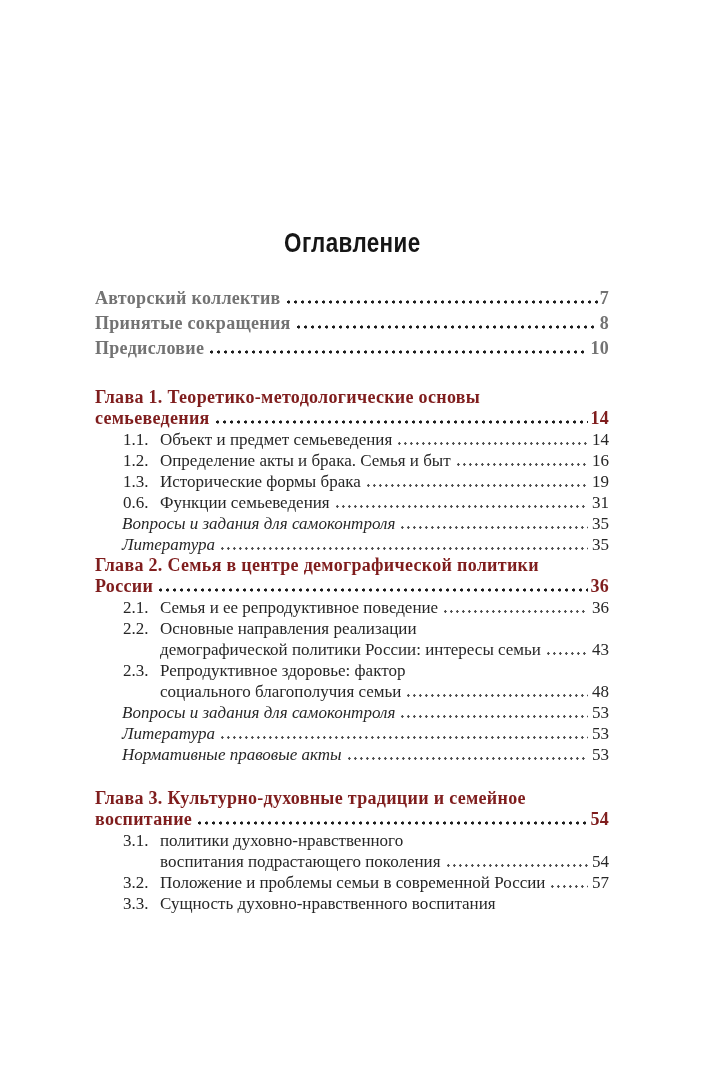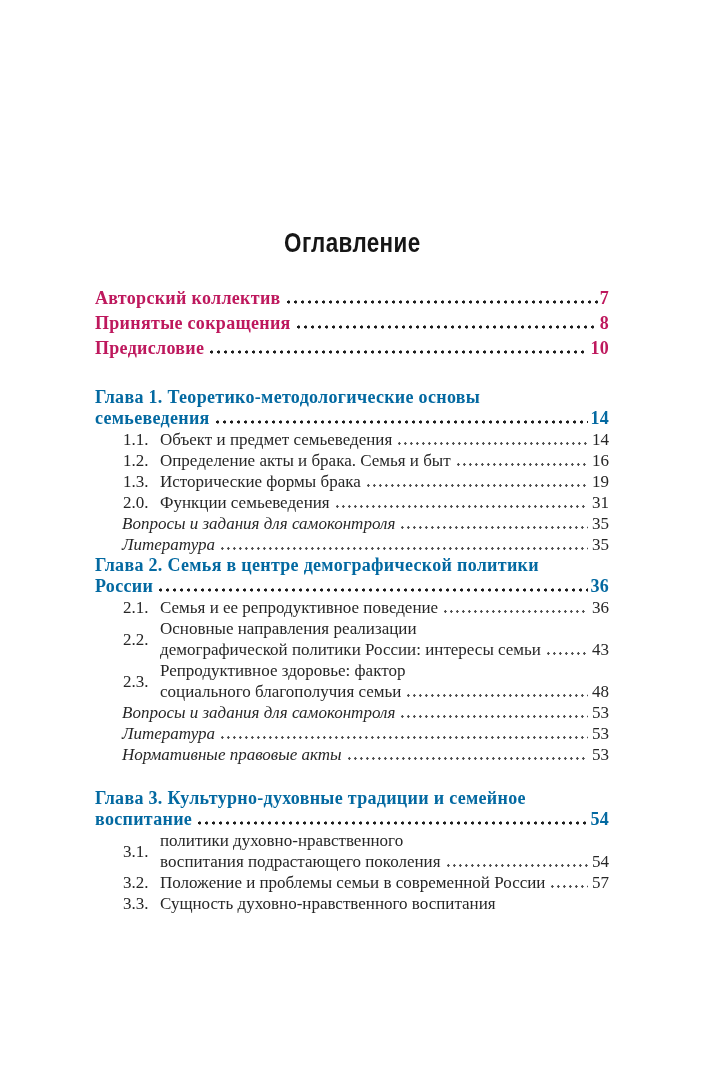--- a/index.html
+++ b/index.html
@@ -43,31 +43,31 @@
     background-position:left bottom;
   }
   .leader-bold {
     height:4px;
     margin:0 2px 0 6px;
     background-image:radial-gradient(circle at 1.7px 2px,#1c1c1c 1.35px,transparent 1.8px);
     background-size:7px 4px;
   }
 
   
-  .front { margin-top:26px; font-size:18px; font-weight:bold; color:#be185d; letter-spacing:0.3px; }
+  .front { margin-top:26px; font-size:18px; font-weight:bold; color:#737373; letter-spacing:0.3px; }
   .front .row { line-height:25px; }
 
   
   .chapter { font-size:17px; line-height:21px; color:#262626; }
   .ch-1 { margin-top:26px; }
   .ch-2 { }
   .ch-3 { margin-top:23px; }
-  .chapter-heading { font-size:18px; font-weight:bold; line-height:21px; color:#0369a1; letter-spacing:0.3px; }
-
-  .item { display:flex; align-items:center; margin-left:28px; }
+  .chapter-heading { font-size:18px; font-weight:bold; line-height:21px; color:#7f1d1d; letter-spacing:0.3px; }
+
+  .item { display:flex; align-items:flex-start; margin-left:28px; }
   .item .num { flex:0 0 37px; white-space:nowrap; }
   .item .body { flex:1 1 auto; min-width:0; }
 
   .item-extra { margin-left:27px; }
   .item-extra .lbl { font-style:italic; }
 </style>
 </head>
 <body>
 
 <div class="page">
@@ -128,21 +128,21 @@
         <span class="num">1.3.</span>
         <div class="body">
           <div class="row">
             <span class="lbl">Исторические формы брака</span>
             <span class="leader"></span>
             <span class="pg">19</span>
           </div>
         </div>
       </div>
       <div class="item">
-        <span class="num">2.0.</span>
+        <span class="num">0.6.</span>
         <div class="body">
           <div class="row">
             <span class="lbl">Функции семьеведения</span>
             <span class="leader"></span>
             <span class="pg">31</span>
           </div>
         </div>
       </div>
       <div class="row item-extra">
         <span class="lbl">Вопросы и задания для самоконтроля</span>

